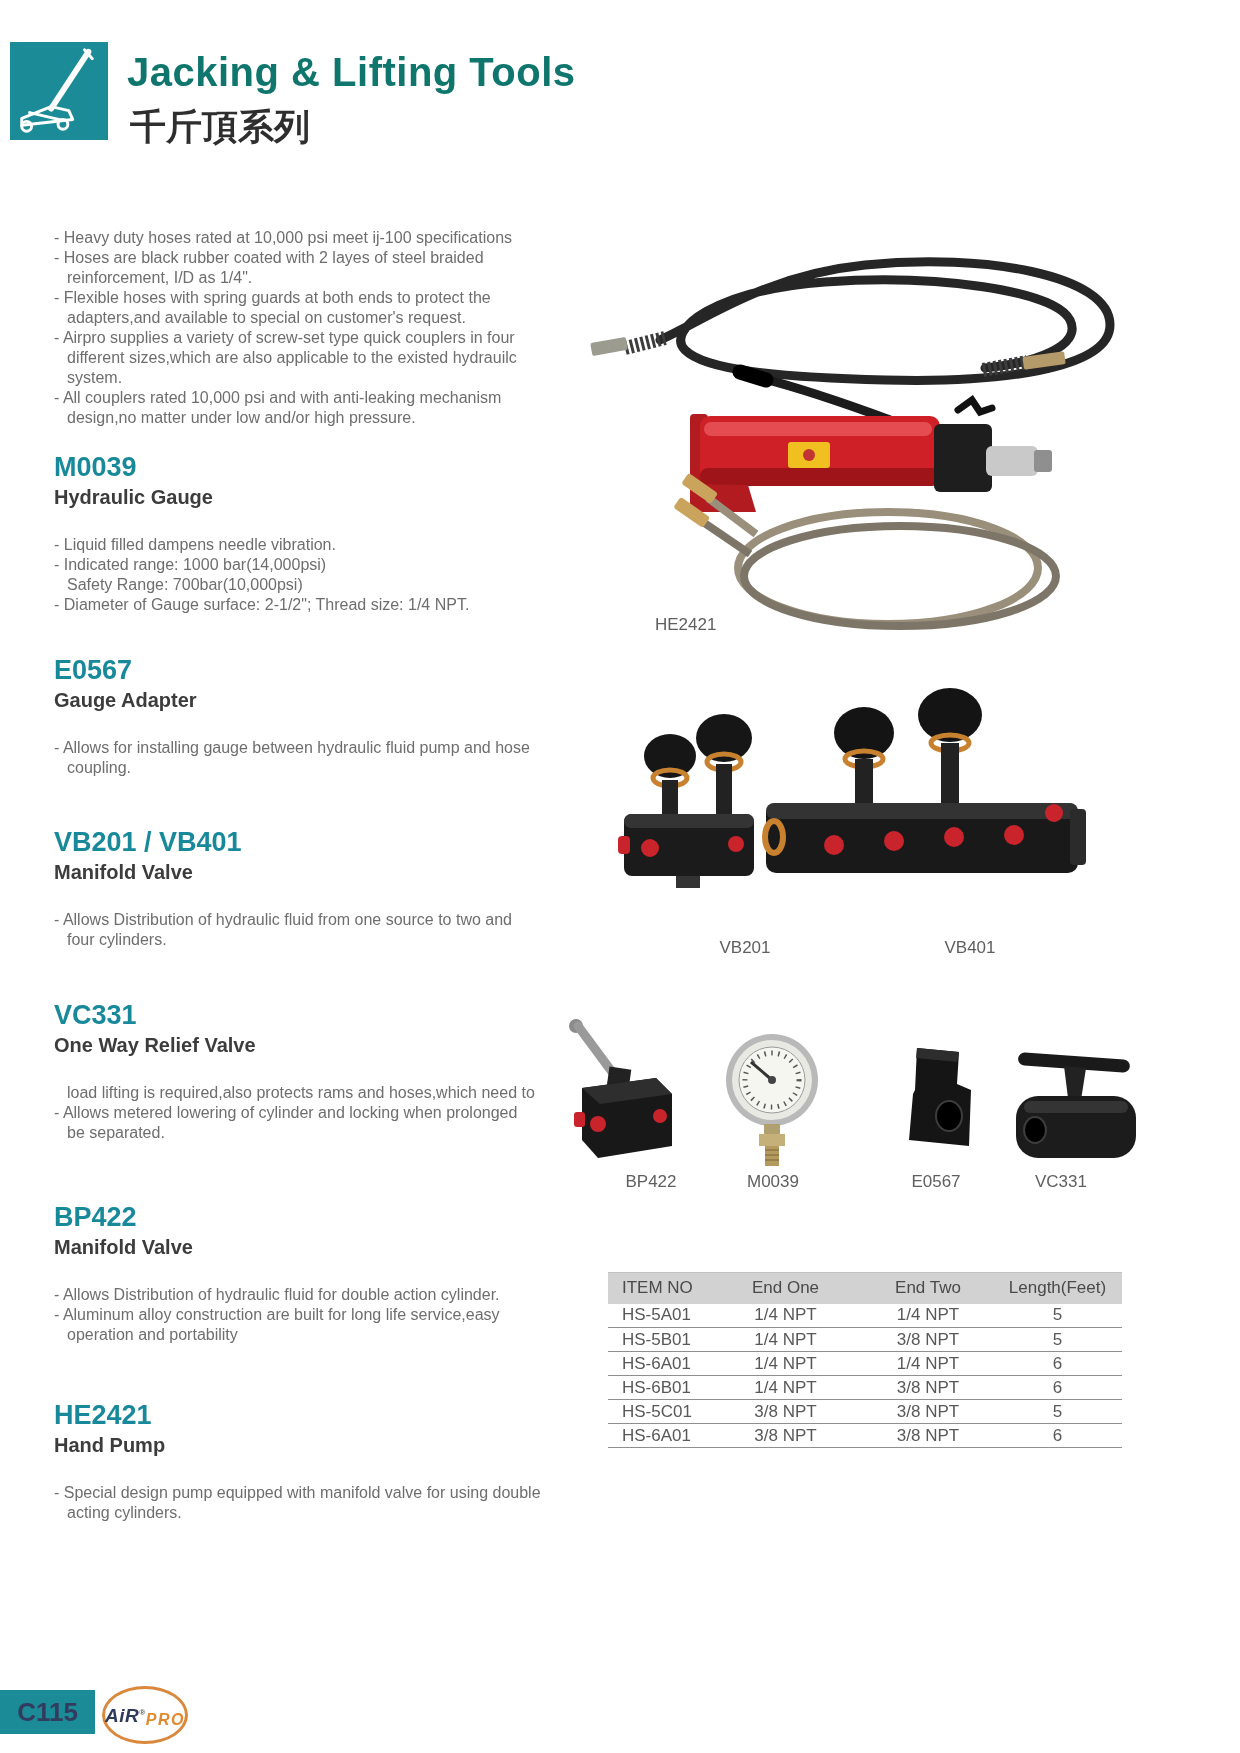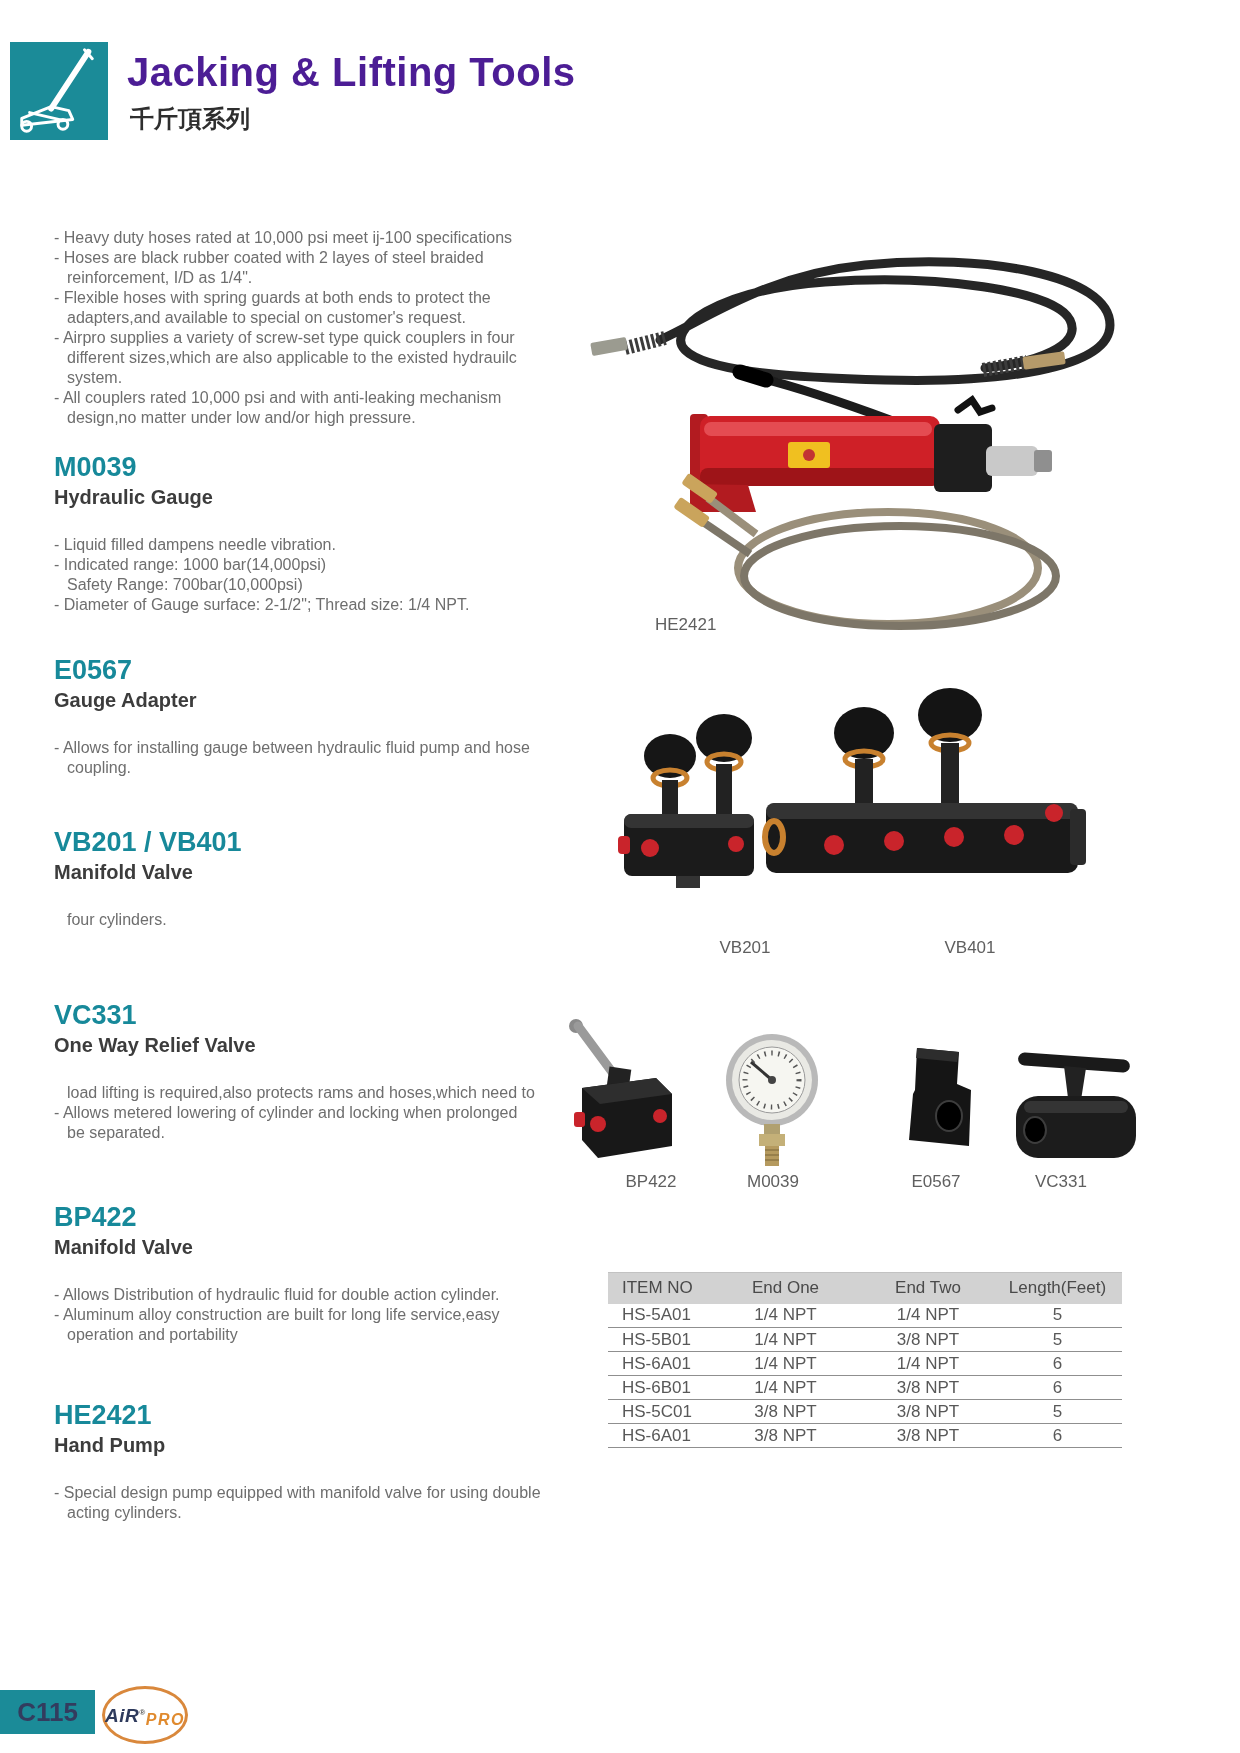--- a/index.html
+++ b/index.html
@@ -3,22 +3,22 @@
 <meta charset="utf-8">
 <style>
   * { margin:0; padding:0; box-sizing:border-box; }
   html,body { background:#ffffff; }
   body {
     width:1240px; height:1753px; position:relative; overflow:hidden;
     font-family:"Liberation Sans","DejaVu Sans",sans-serif;
   }
   
   .hdr-icon { position:absolute; left:10px; top:42px; width:98px; height:98px; background:#1b8b98; }
-  .hdr-title { position:absolute; left:127px; top:50px; font-size:40px; font-weight:600; color:#4c1d95; letter-spacing:0.5px; }
-  .hdr-sub   { position:absolute; left:130px; top:103px; font-size:24px; font-weight:bold; color:#2e2e2e; }
+  .hdr-title { position:absolute; left:127px; top:50px; font-size:40px; font-weight:600; color:#0f766e; letter-spacing:0.5px; }
+  .hdr-sub   { position:absolute; left:130px; top:103px; font-size:36px; font-weight:bold; color:#2e2e2e; }
   
   .intro { position:absolute; left:54px; top:228px; width:505px; font-size:16px; line-height:20px; color:#6e6e6e; }
   .bline { padding-left:13px; }
   .bline.first { padding-left:0; }
   .section { position:absolute; left:54px; width:505px; }
   .sec-code { font-size:27px; font-weight:bold; color:#17899a; }
   .sec-name { font-size:20px; font-weight:bold; color:#3c3c3c; margin-top:3px; }
   .sec-bullets { margin-top:26px; font-size:16px; line-height:20px; color:#6e6e6e; }
   
   .fig { position:absolute; }
@@ -85,20 +85,21 @@
   <div class="sec-name">Gauge Adapter</div>
   <div class="sec-bullets">
       <div class="bline first">- Allows for installing gauge between hydraulic fluid pump and hose</div>
       <div class="bline">coupling.</div>
     </div>
 </div>
 <div class="section" style="top:827px">
   <div class="sec-code">VB201 / VB401</div>
   <div class="sec-name">Manifold Valve</div>
   <div class="sec-bullets">
+      <div class="bline first">- Allows Distribution of hydraulic fluid from one source to two and</div>
       <div class="bline">four cylinders.</div>
     </div>
 </div>
 <div class="section" style="top:1000px">
   <div class="sec-code">VC331</div>
   <div class="sec-name">One Way Relief Valve</div>
   <div class="sec-bullets">
       <div class="bline">load lifting is required,also protects rams and hoses,which need to</div>
       <div class="bline first">- Allows metered lowering of cylinder and locking when prolonged</div>
       <div class="bline">be separated.</div>

